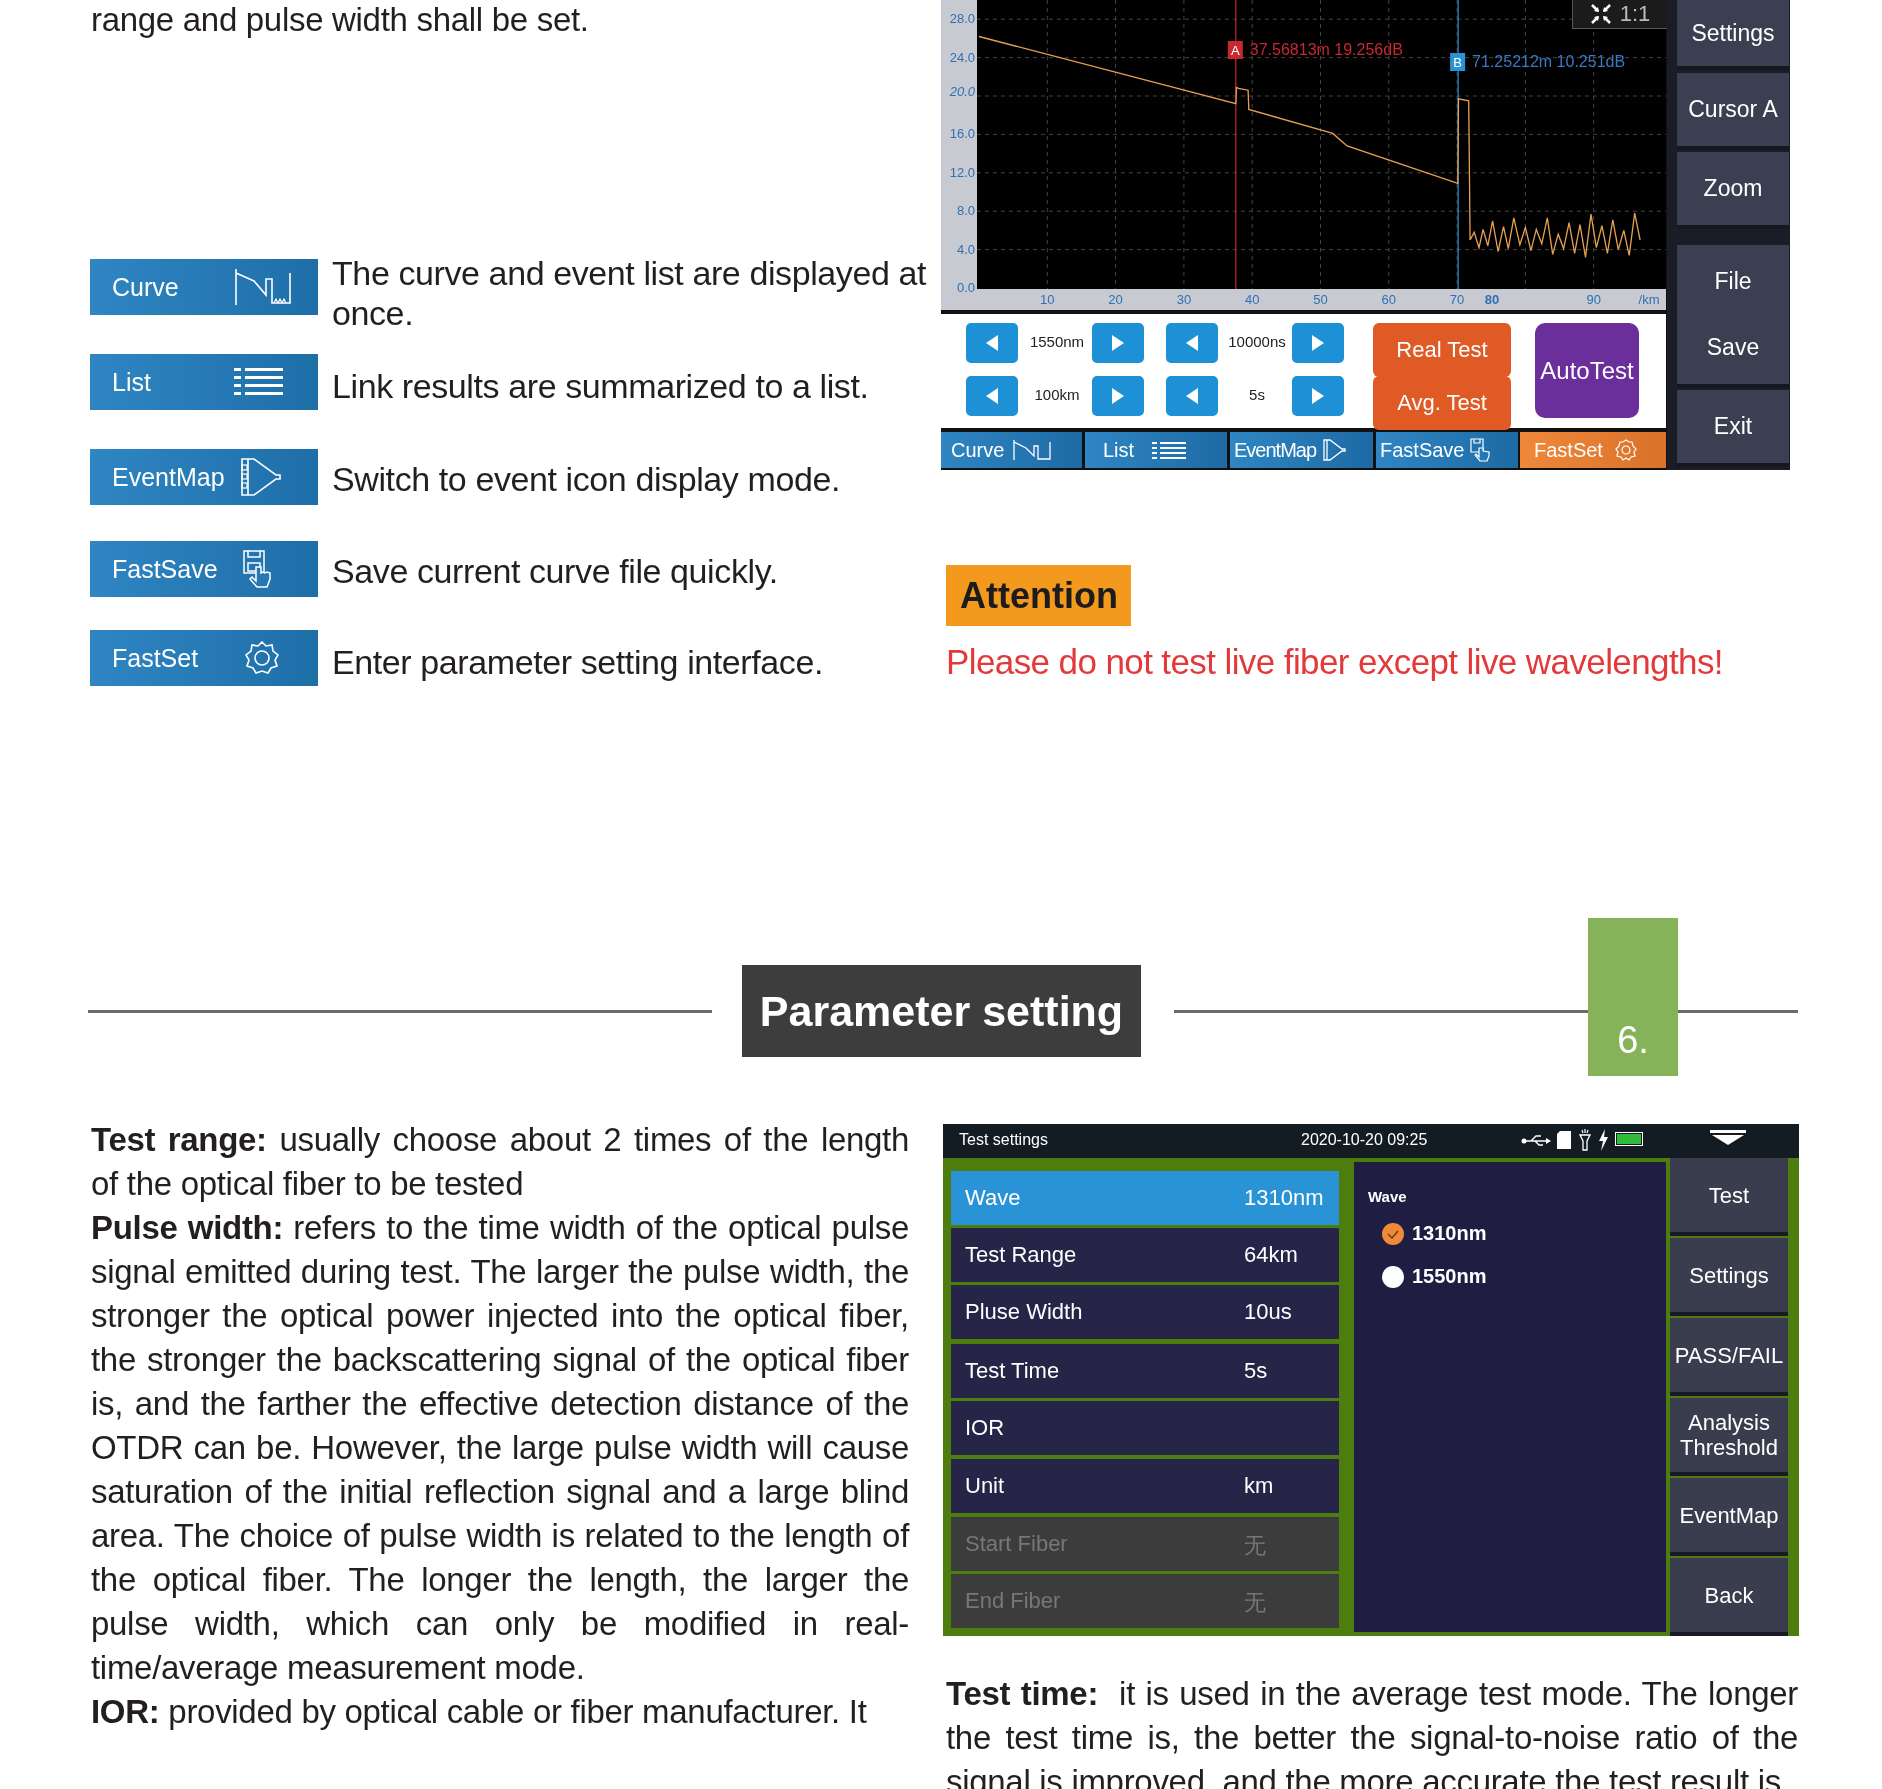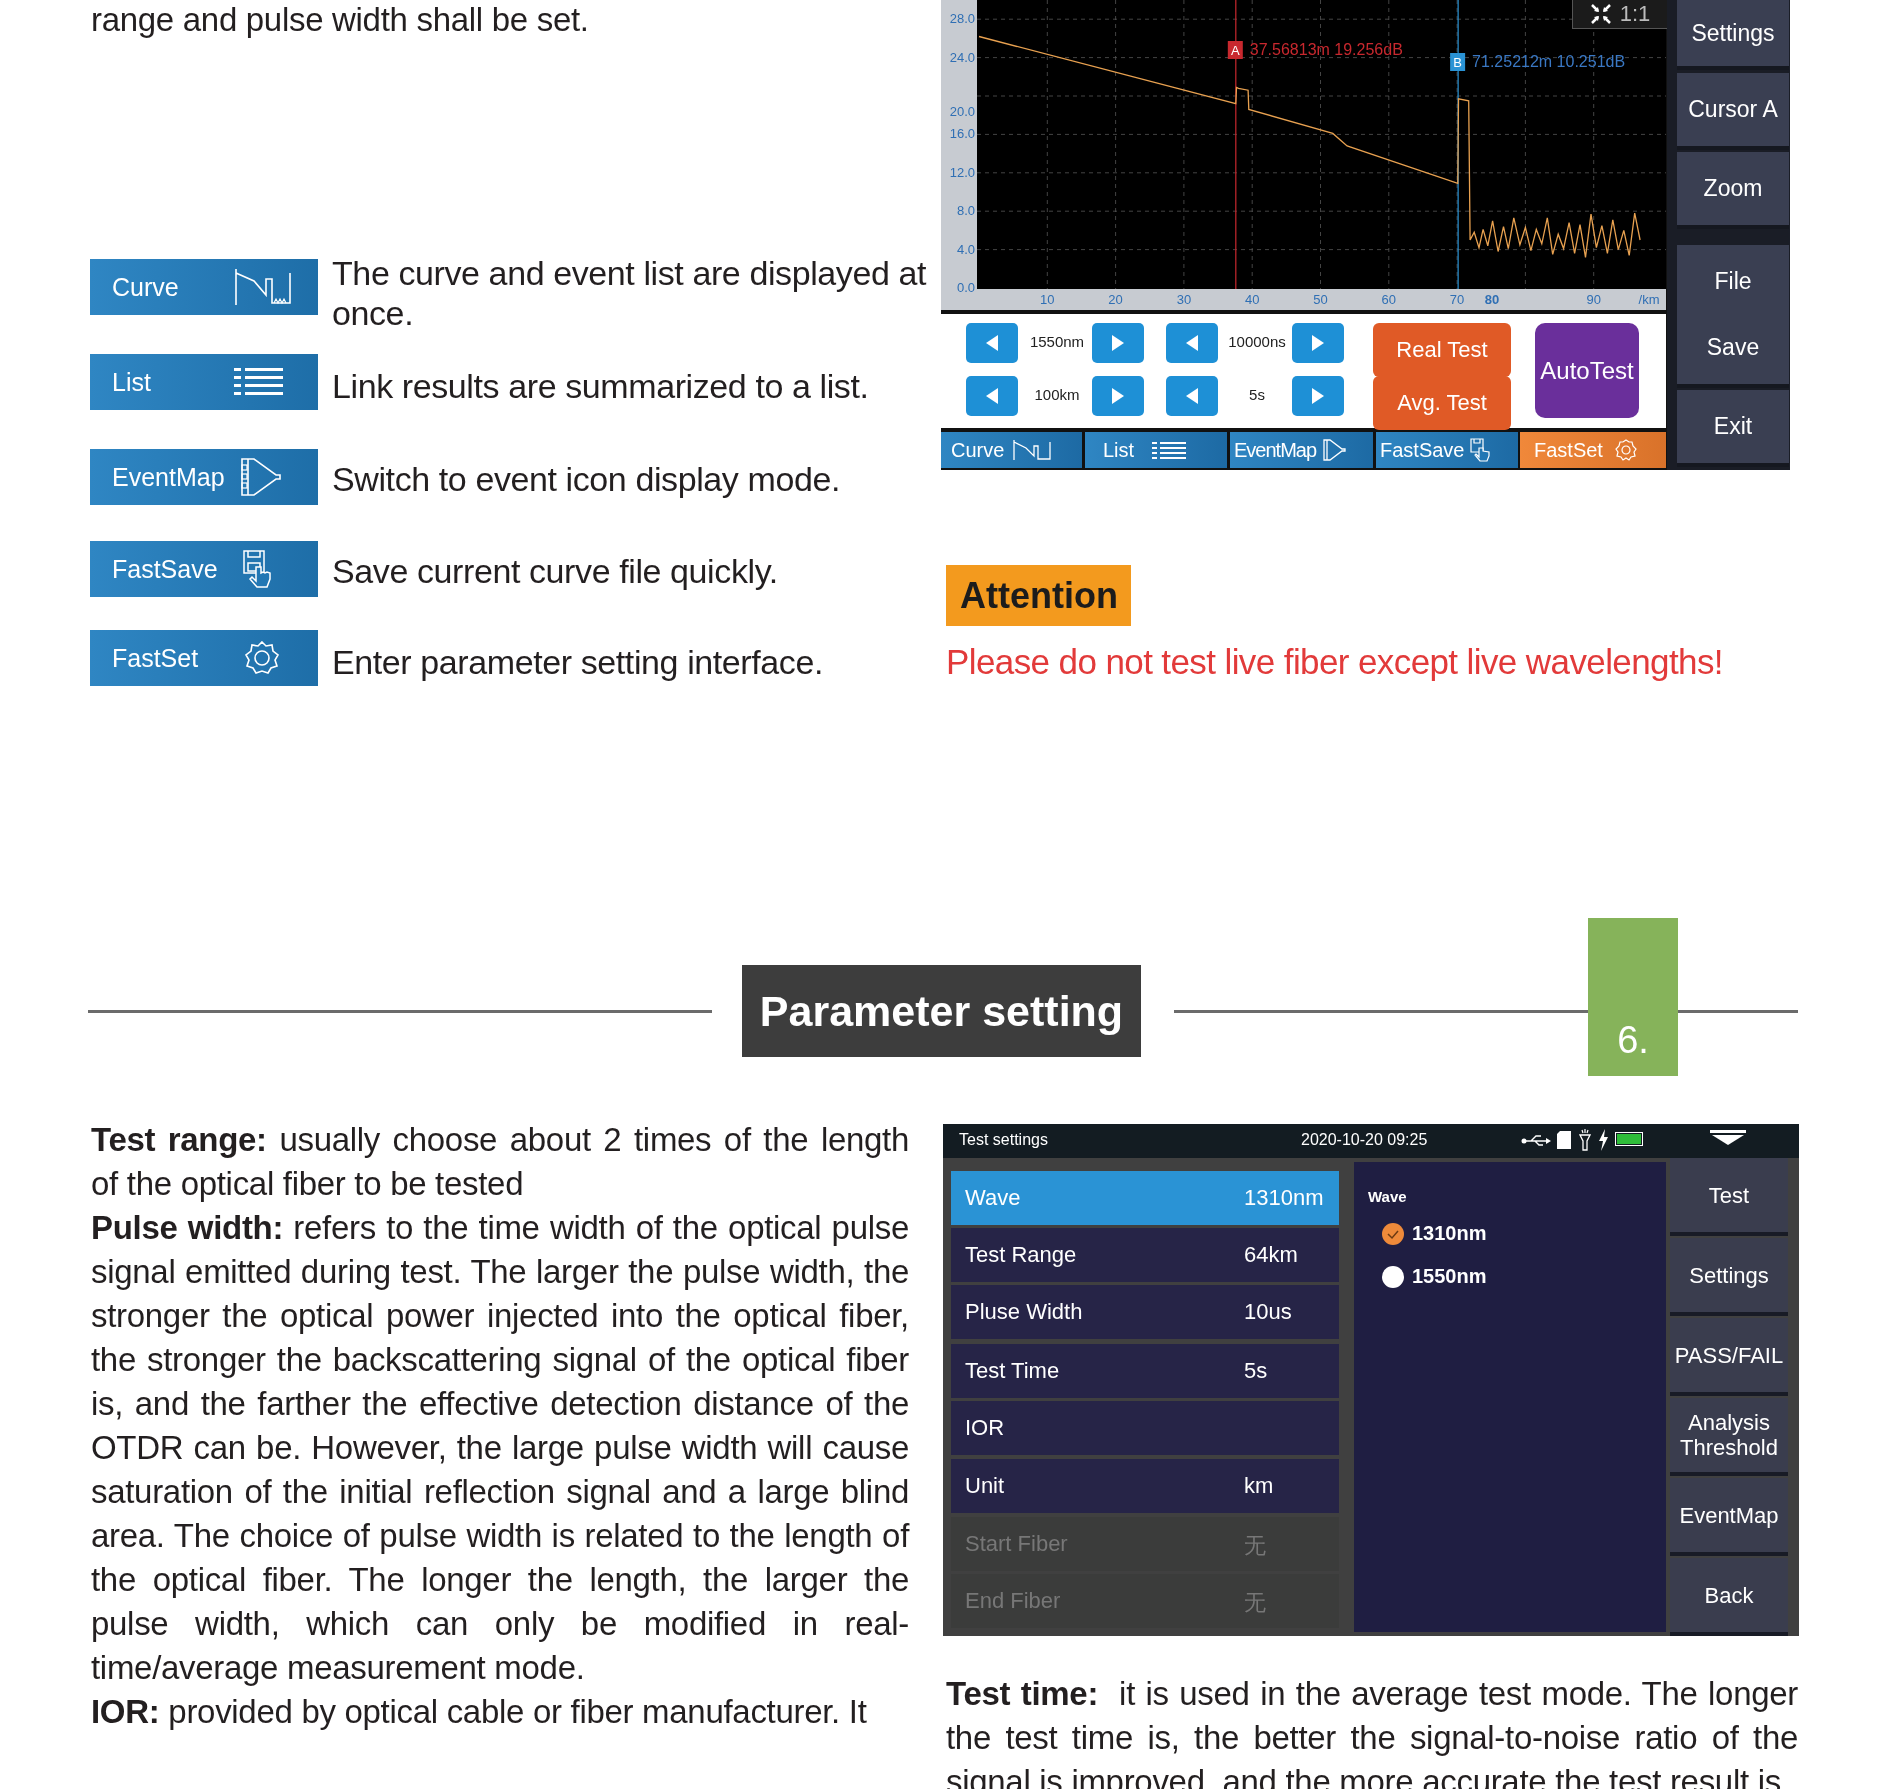--- a/index.html
+++ b/index.html
@@ -38,21 +38,21 @@
   
   .attn { position:absolute; left:946px; top:565px; width:185px; height:61px; background:#f39a1e; color:#1c1c1c; font-size:36px; font-weight:bold; display:flex; align-items:center; padding-left:14px; box-sizing:border-box; }
   .attn-msg { position:absolute; left:946px; top:642px; font-size:35px; color:#e23a3a; letter-spacing:-0.6px; }
 
   
   .hline { position:absolute; top:1010px; height:3px; background:#6b6b6b; }
   .sec-title { position:absolute; left:742px; top:965px; width:399px; height:92px; background:#3d3d3d; color:#fff; font-size:43px; font-weight:bold; display:flex; align-items:center; justify-content:center; }
   .sec-num { position:absolute; left:1588px; top:918px; width:90px; height:158px; background:#86b35a; color:#fff; font-size:38px; display:flex; align-items:flex-end; justify-content:center; padding-bottom:14px; box-sizing:border-box; }
 
   
-  .scr2 { position:absolute; left:943px; top:1124px; width:856px; height:512px; background:#404040; }
+  .scr2 { position:absolute; left:943px; top:1124px; width:856px; height:512px; background:#4d7c0f; }
   .s2head { position:absolute; left:0; top:0; width:856px; height:34px; background:#131c22; color:#fff; font-size:16px; }
   .s2head .t { position:absolute; left:16px; top:7px; }
   .s2head .d { position:absolute; left:358px; top:7px; }
   .row { position:absolute; left:8px; width:388px; height:54px; background:#262447; color:#fff; font-size:22px; box-sizing:border-box; }
   .row .k { position:absolute; left:14px; top:14px; }
   .row .v { position:absolute; left:293px; top:14px; }
   .row.sel { background:#2a93d5; }
   .row.dis { background:#3b3c3b; color:#777; }
   .optpanel { position:absolute; left:411px; top:38px; width:312px; height:470px; background:#1f1e42; color:#fff; }
   .opt { position:absolute; left:28px; font-size:20px; font-weight:bold; display:flex; align-items:center; gap:8px; }
@@ -158,21 +158,21 @@
         <text x="480.62450000000007" y="67" fill="#fff" font-size="13" text-anchor="middle" font-family="Liberation Sans, sans-serif">B</text>
         <text x="495.12450000000007" y="67" fill="#3a78c4" font-size="16" font-family="Liberation Sans, sans-serif">71.25212m  10.251dB</text>
       </svg>
   </div>
   <div id="yticks">
       <div class="ytick" style="top: 280px;">0.0</div>
       <div class="ytick" style="top: 241.6px;">4.0</div>
       <div class="ytick" style="top: 203.2px;">8.0</div>
       <div class="ytick" style="top: 164.8px;">12.0</div>
       <div class="ytick" style="top: 126.4px;">16.0</div>
-      <div class="ytick" style="top: 104px;">20.0</div>
+      <div class="ytick" style="top: 84px; font-style: italic;">20.0</div>
       <div class="ytick" style="top: 49.6px;">24.0</div>
       <div class="ytick" style="top: 11.2px;">28.0</div>
     </div>
   <div id="xticks">
       <div class="xtick" style="left: 106.3px;">10</div>
       <div class="xtick" style="left: 174.6px;">20</div>
       <div class="xtick" style="left: 242.9px;">30</div>
       <div class="xtick" style="left: 311.2px;">40</div>
       <div class="xtick" style="left: 379.5px;">50</div>
       <div class="xtick" style="left: 447.8px;">60</div>

